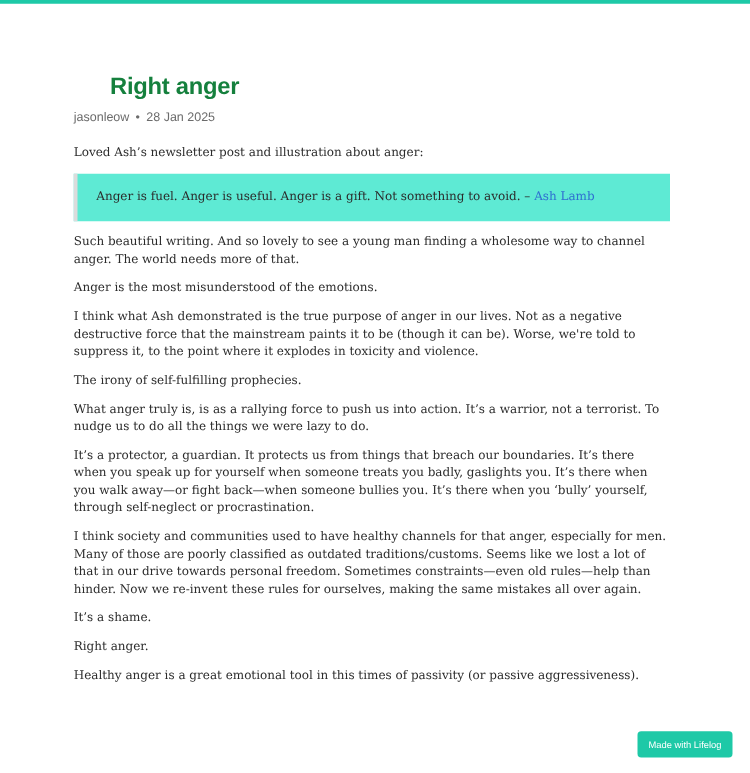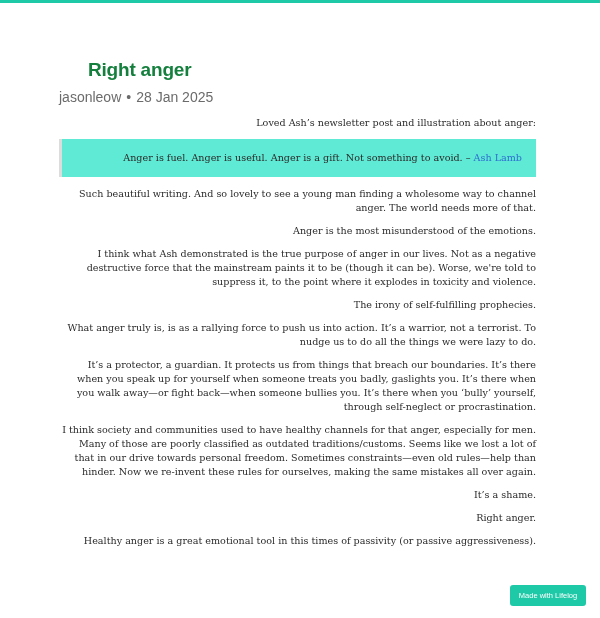--- a/index.html
+++ b/index.html
@@ -8,26 +8,26 @@
       background: #ffffff;
     }
     .topbar { position: absolute; left: 0; top: 0; width: 600px; height: 3px; background: #1ec9a7; }
     .container { position: absolute; left: 59px; top: 0; width: 477px; }
     .title {
       font-family: "Liberation Sans", sans-serif; font-size: 19px; font-weight: 700;
       color: #15803d; margin: 12px; position: absolute; top: 47px; left: 17px; letter-spacing: -0.2px; white-space: nowrap;
     }
     .meta {
       position: absolute; top: 89px; left: 0;
-      font-family: "Liberation Sans", sans-serif; font-size: 14px; color: #6b6b6b; white-space: nowrap;
+      font-family: "Liberation Sans", sans-serif; font-size: 10px; color: #6b6b6b; white-space: nowrap;
     }
     .meta .dot { margin: 0 5px; }
     .content {
       position: absolute; top: 116px; left: 0; width: 477px;
-      font-family: "DejaVu Serif", serif; font-size: 9.6px; line-height: 14px; color: #2b2b2b; text-align: right;
+      font-family: "DejaVu Serif", serif; font-size: 9.6px; line-height: 14px; color: #2b2b2b;
     }
     .content p { margin: 0 0 9px 0; }
     .quote {
       background: #5eead4; border-left: 3px solid #dcdcdc;
       padding: 12px 14px 12px 15px; margin: 5px 0 10px 0;
     }
     .quote a { color: #2f6fd0; text-decoration: none; }
     .badge {
       position: absolute; left: 510px; top: 585px; width: 76px; height: 21px;
       background: #1ec9a7; border-radius: 3px; color: #ffffff;

